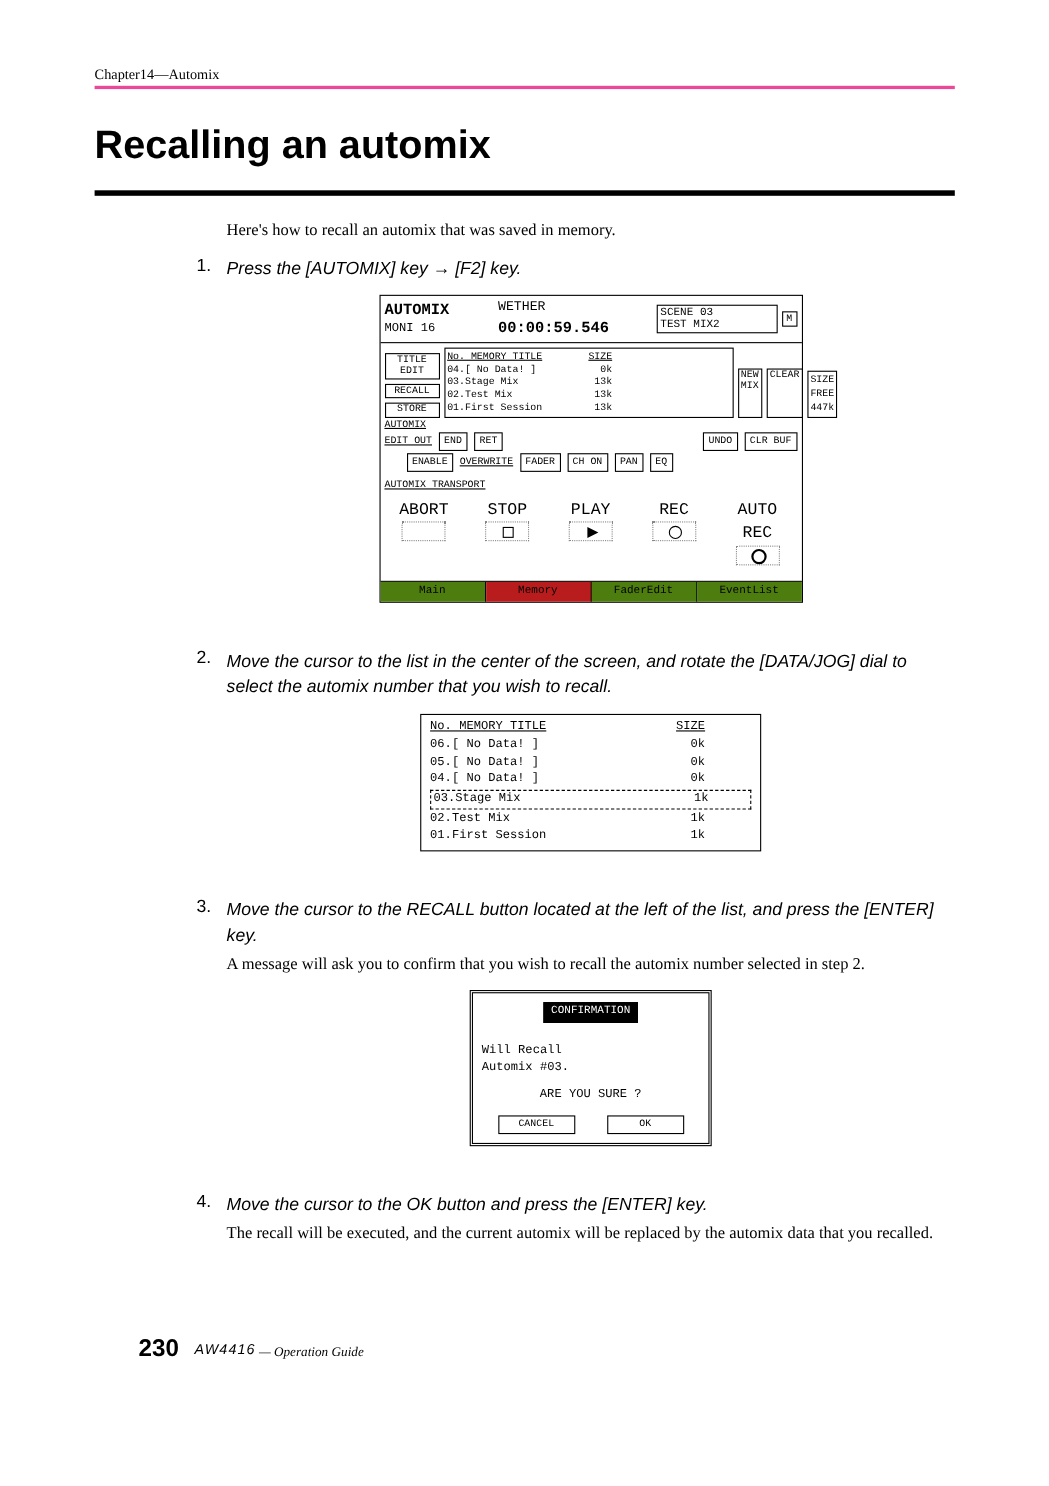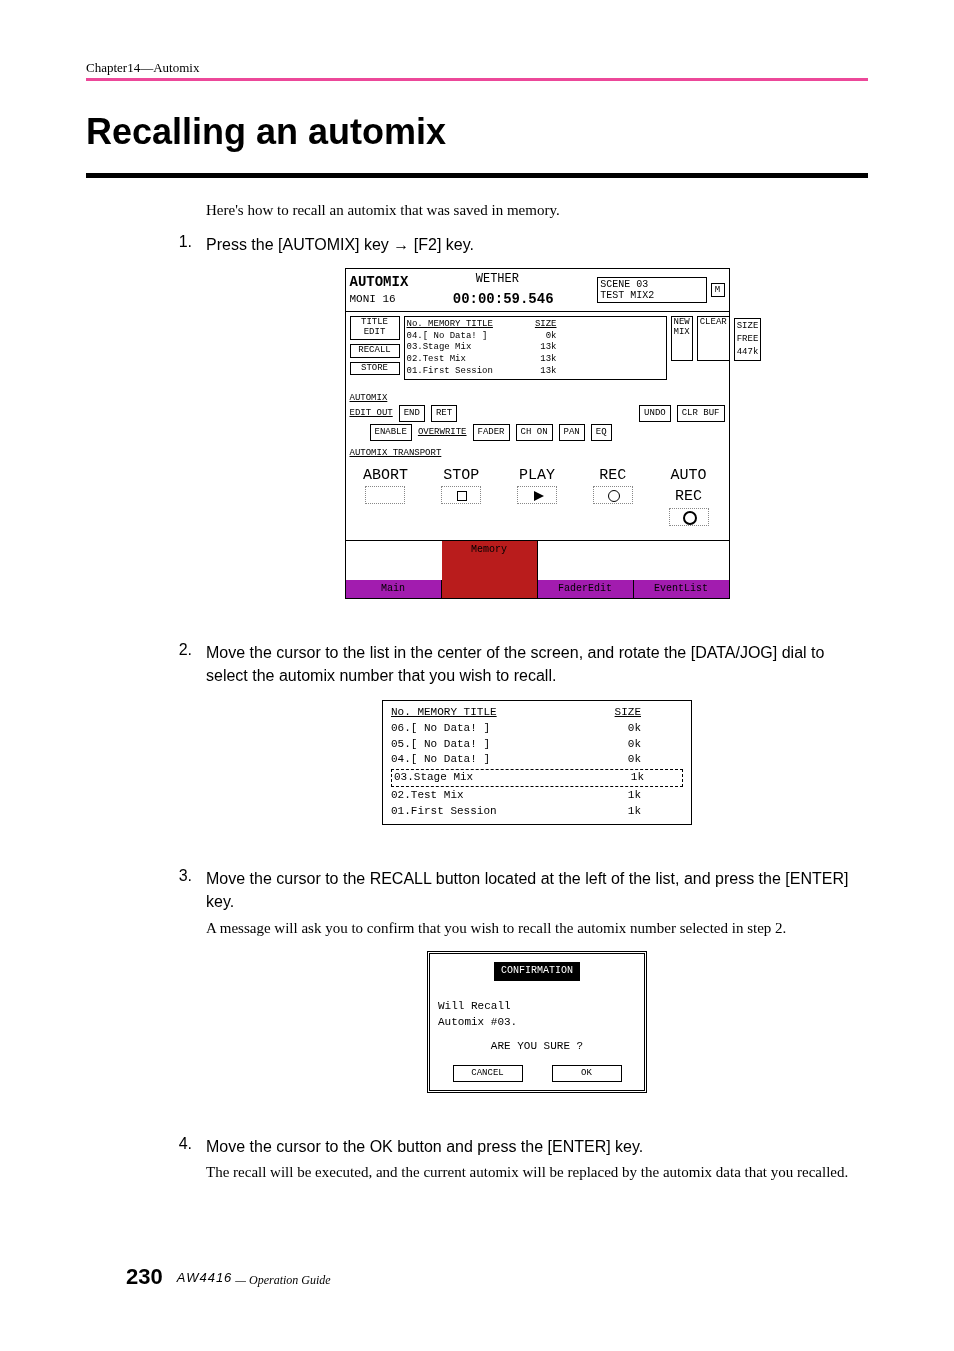--- a/index.html
+++ b/index.html
@@ -5,36 +5,36 @@
   * { margin:0; padding:0; box-sizing:border-box; }
   body { background:#fff; font-family:Georgia,"Times New Roman",serif; color:#000; width:954px; }
   .page { padding:60px 86px 60px 86px; }
   .chap-line { font-size:13px; border-bottom:3px solid #ec4899; padding-bottom:2px; margin-bottom:30px; }
   h1 { font-family:"Arial Black",Arial,sans-serif; font-weight:900; font-size:36px; border-bottom:5px solid #000; padding-bottom:20px; margin-bottom:24px; }
   .intro-block { margin-left:120px; margin-bottom:14px; font-size:15px; }
   ol.steps { list-style:none; margin:0; padding:0; }
   ol.steps > li { display:flex; margin-bottom:18px; }
   .step-num { width:120px; text-align:right; padding-right:14px; font-size:16px; flex-shrink:0; font-family:Arial,sans-serif; }
   .step-body { flex:1; font-size:16px; line-height:1.45; }
-  .step-cmd { font-family:Arial,sans-serif; }
+  .step-cmd { font-family:Arial,sans-serif;font-style:italic; }
   .step-sub { font-family:Georgia,serif; font-size:15px; margin-top:4px; }
   .fig { text-align:center; margin:12px 0 24px 0; }
   .lcd { display:inline-block; border:1px solid #000; font-family:"Courier New",monospace; font-size:11px; text-align:left; }
 
   
   .lcd-main { width:385px; }
   .lcd-hdr { display:flex; border-bottom:1px solid #000; padding:2px 4px; align-items:center; }
   .lcd-hdr .tcol { flex:1; }
-  .lcd-hdr .tc { font-size:12px;margin-left:23px; }
+  .lcd-hdr .tc { font-size:12px; }
   .lcd-hdr .midbox { flex:1.4; }
   .lcd-hdr .big { font-weight:bold; font-size:14px; }
   .lcd-hdr .scene { flex:1; border:1px solid #000; padding:1px 2px; font-size:10px; line-height:1.1; margin-right:4px; }
   .mtiny { width:14px; height:14px; border:1px solid #000; text-align:center; line-height:12px; font-size:9px; }
   .lcd-body { padding:4px; }
-  .row { display:flex; align-items:flex-start; margin-bottom:12px; }
+  .row { display:flex; align-items:flex-end; margin-bottom:0; }
   .sidebtns { width:50px; display:flex; flex-direction:column; gap:4px; }
   .btn { border:1px solid #000; padding:1px 2px; font-size:9px; text-align:center; line-height:1.1; }
   .listbox { flex:1; margin:0 4px; border:1px solid #000; padding:2px; font-size:9px; line-height:1.3; }
   .listbox .hdr { text-decoration:underline; display:flex; }
   .listbox .r { display:flex; }
   .listbox .c1{ width:120px; } .listbox .c2{ width:30px; text-align:right; }
   .rightbtns { width:54px; display:flex; flex-direction:row; gap:4px; font-size:9px; }
   .free { border:1px solid #000; padding:1px 2px; font-size:9px; margin-top:2px; text-align:left; }
   .sec-label { font-size:9px; text-decoration:underline; }
   .btnrow { display:flex; gap:6px; align-items:center; }
@@ -43,21 +43,21 @@
   .tb { width:56px; text-align:center; font-size:15px; }
   .tb .ico { border:1px dotted #888; display:inline-block; width:40px; height:18px; position:relative; }
   .ico-stop::after{content:"";display:block;width:8px;height:8px;border:1px solid #000;position:absolute;top:4px;left:15px;}
   .ico-play::after{content:"";display:block;width:0;height:0;border-left:10px solid #000;border-top:5px solid transparent;border-bottom:5px solid transparent;position:absolute;top:4px;left:16px;}
   .ico-rec::after{content:"";display:block;width:10px;height:10px;border:1px solid #000;border-radius:50%;position:absolute;top:3px;left:14px;}
   .ico-auto::after{content:"";display:block;width:10px;height:10px;border:2px solid #000;border-radius:50%;position:absolute;top:2px;left:13px;}
   .tabs { display:flex; border-top:1px solid #000; font-size:10px; }
   .tab { flex:1; text-align:center; padding:2px 0; border-right:1px solid #000; }
   .tab:last-child{border-right:none;}
   .tab.on { background:#b91c1c; }
-  .tab.off { background:#a21caf;margin-top:39px; }
+  .tab.off { background:#4d7c0f; }
 
   
   .lcd-list { width:310px; padding:4px 8px; }
   .lcd-list .lh { display:flex; font-size:11px; }
   .lcd-list .lh .a{width:190px;} .lcd-list .lh .b{width:60px;text-align:right;}
   .lcd-list .lr { display:flex; font-size:11px; }
   .lcd-list .lr .a{width:200px;} .lcd-list .lr .b{width:50px;text-align:right;}
   .dashr { border:1px dashed #000; margin:1px 0; padding:0 2px;}
 
   

